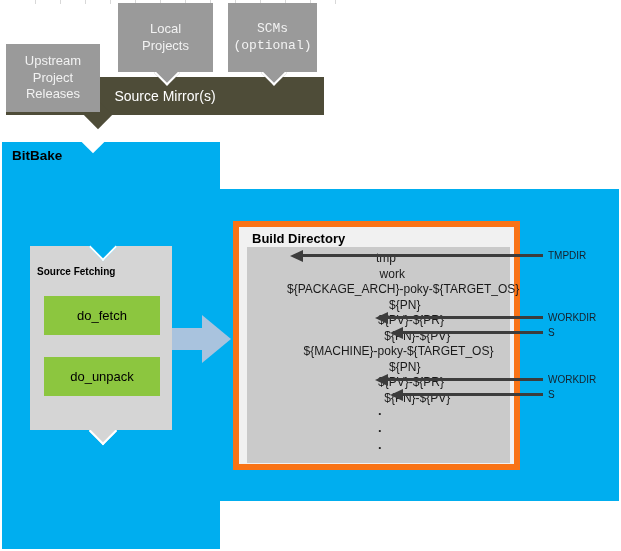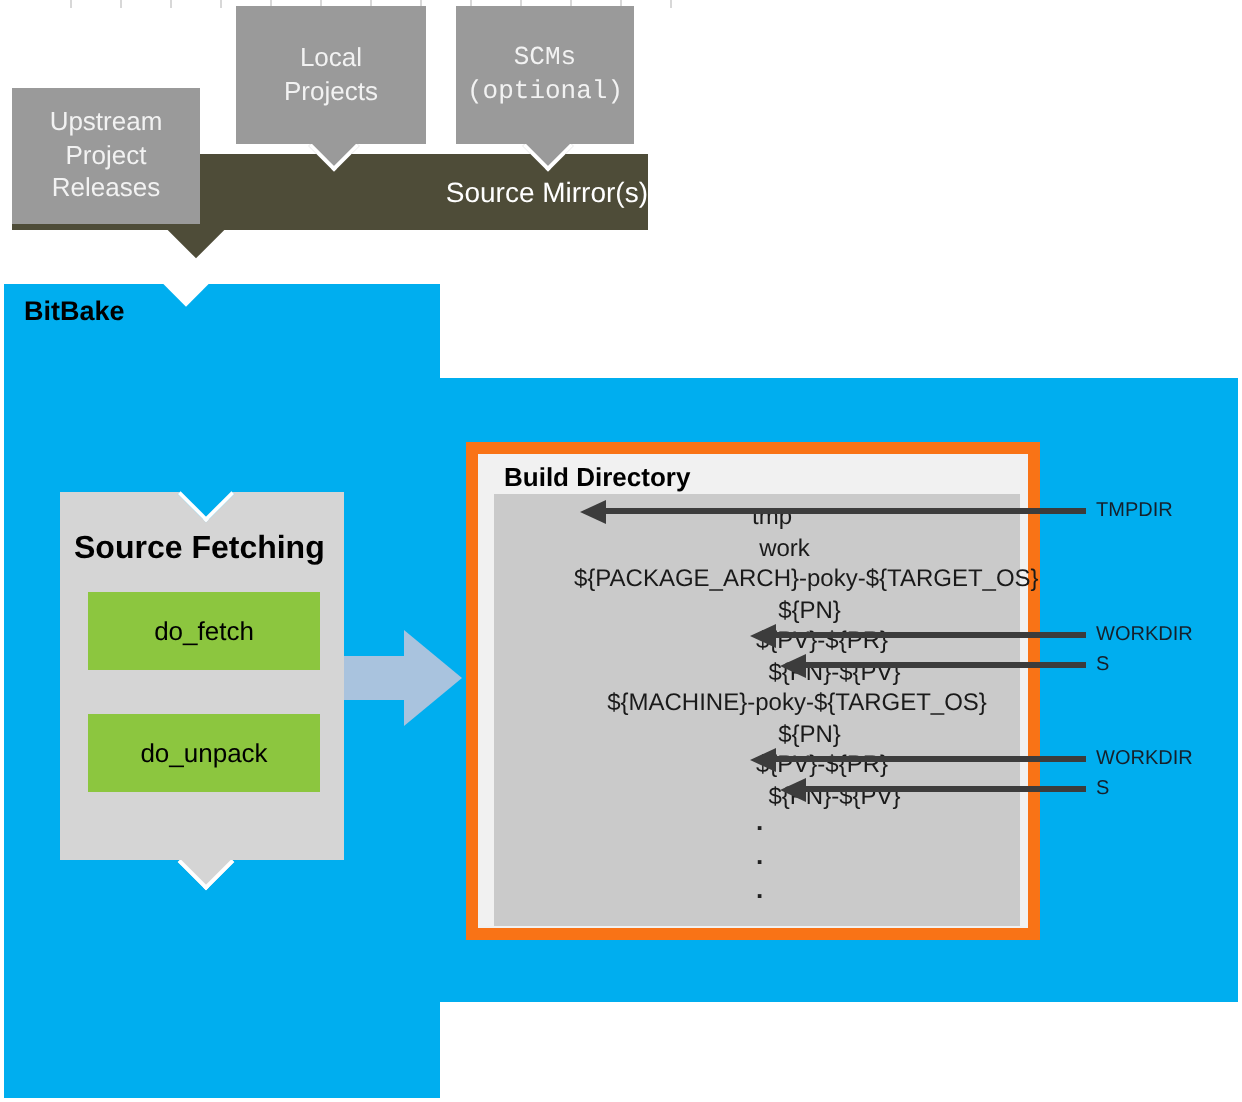--- a/index.html
+++ b/index.html
@@ -10,25 +10,25 @@
   html,body{margin:0;padding:0;background:#fff;}
   .stage{position:relative;width:621px;height:551px;background:#fff;overflow:hidden;
          font-family:"Liberation Sans",sans-serif;color:#1a1a1a;}
   .tick{position:absolute;top:0;width:1px;height:4px;background:#d8d8d8;}
   .src-box{position:absolute;background:var(--graybox);color:#F2F2F2;display:flex;
            align-items:center;justify-content:center;text-align:center;
            font-size:13px;line-height:1.28;white-space:pre-line;}
   .diamond{position:absolute;transform:rotate(45deg);}
   .tail-outline{border-right:2px solid #fff;border-bottom:2px solid #fff;}
   .mirror-bar{position:absolute;left:6px;top:77px;width:318px;height:38px;background:var(--olive);
-              color:#fff;display:flex;align-items:center;justify-content:flex-end;font-size:14px;}
+              color:#fff;display:flex;align-items:center;justify-content:center;font-size:14px;}
   .blue{position:absolute;background:var(--blue);}
   .bitbake-label{position:absolute;left:12px;top:148px;font-size:13.5px;font-weight:bold;color:#000;}
   .sf-box{position:absolute;left:30px;top:246px;width:142px;height:184px;background:var(--sfgray);}
-  .sf-title{position:absolute;left:7px;top:20px;font-size:16px;font-weight:bold;color:#000;}
+  .sf-title{position:absolute;left:7px;top:20px;font-size:10px;font-weight:bold;color:#000;}
   .task{position:absolute;background:var(--green);color:#000;font-size:13px;
         display:flex;align-items:center;justify-content:center;}
   .flow-shaft{position:absolute;left:172px;top:328px;width:31px;height:22px;background:var(--arrowlight);}
   .flow-head{position:absolute;left:202px;top:315px;width:0;height:0;
              border-top:24px solid transparent;border-bottom:24px solid transparent;
              border-left:29px solid var(--arrowlight);}
   .panel{position:absolute;left:233px;top:221px;width:287px;height:249px;box-sizing:border-box;
          background:var(--panelbg);border:6px solid #f97316;}
   .panel-title{position:absolute;left:13px;top:4px;font-size:13px;font-weight:bold;color:#000;}
   .dir-inner{position:absolute;left:8px;top:20px;width:263px;height:216px;background:var(--innergray);}

